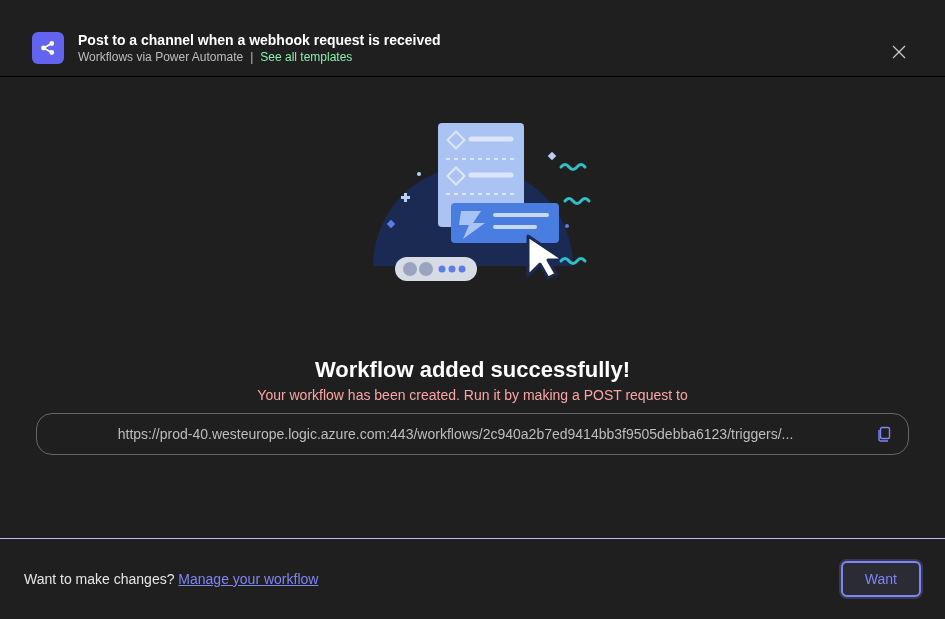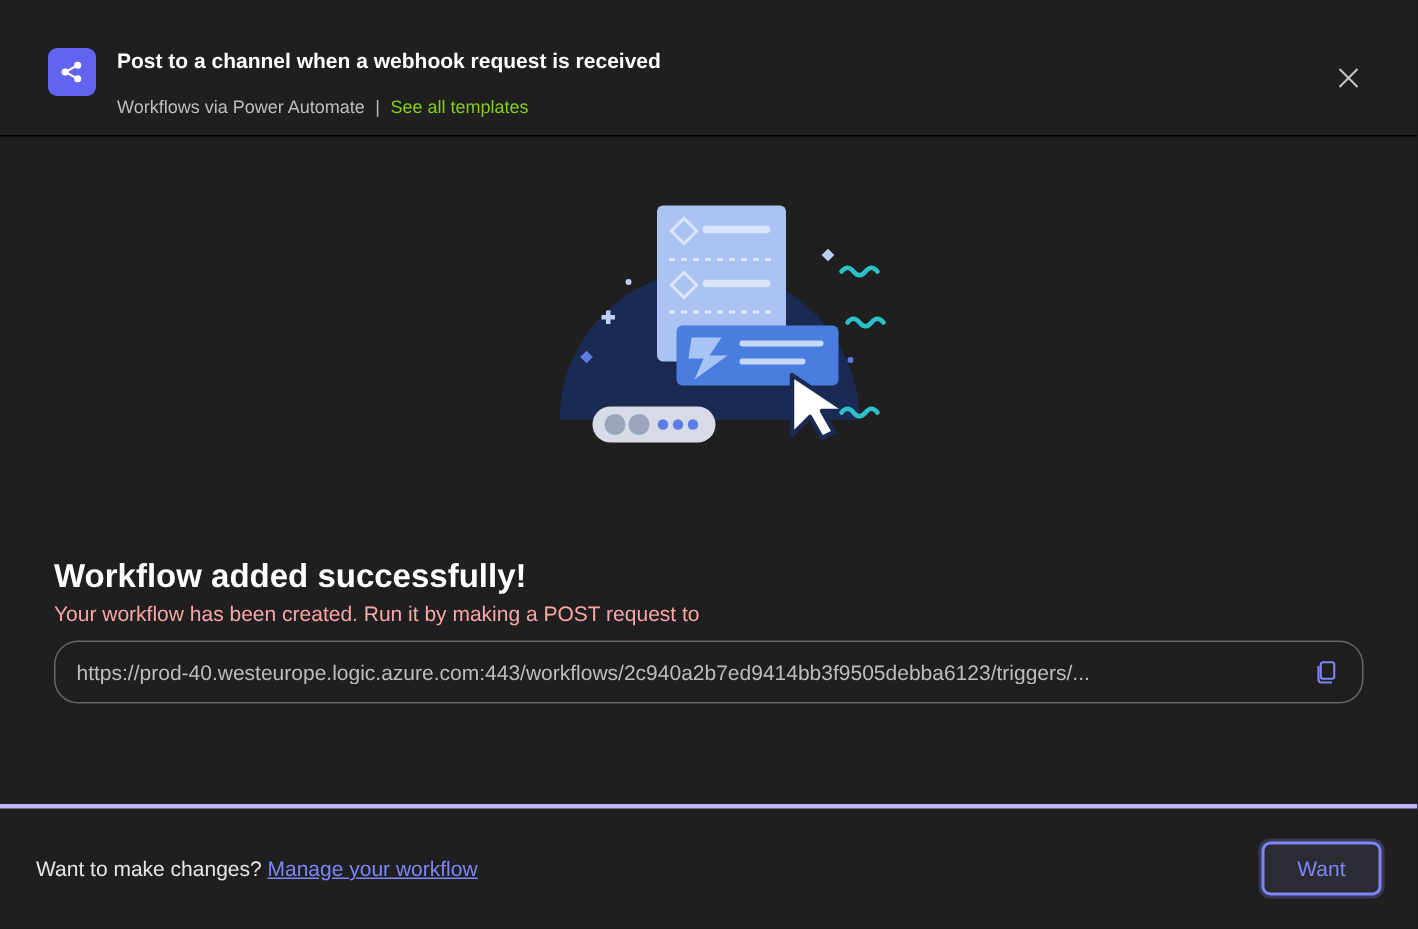--- a/index.html
+++ b/index.html
@@ -22,41 +22,42 @@
     position: relative;
   }
   .app-icon {
     width: 32px; height: 32px;
     background: #6264f0;
     border-radius: 6px;
     display:flex; align-items:center; justify-content:center;
     flex-shrink:0;
   }
   .app-icon svg { width:18px; height:18px; }
-  .header-text { display:flex; flex-direction:column; gap:16px; }
+  .header-text { display:flex; flex-direction:column; gap:2px; }
   .title-line { font-size:14px; font-weight:700; color:#fff; }
   .subtitle-line { font-size:12px; color:#bdbdbd; display:flex; align-items:center; gap:7px; }
   .divider { color:#bdbdbd; }
-  .see-all { color:#84cc16; text-decoration:none; font-size:12px; cursor:pointer; }
+  .see-all { color:#86efac; text-decoration:none; font-size:12px; cursor:pointer; }
   .close-btn {
     position:absolute; right:32px; top:38px;
     width:28px; height:28px;
     display:flex; align-items:center; justify-content:center;
     cursor:pointer; color:#c8c8c8;
     border-radius:4px;
   }
 
   .hr { border:none; border-top:1px solid #000; margin:0; }
 
   
   .body {
     flex:1;
     display:flex;
     flex-direction:column;
     padding: 28px 36px 20px 36px;
+    text-align: center;
   }
 
   .illus-wrap {
     display:flex; justify-content:center;
     margin-top: 6px;
     margin-bottom: 56px;
   }
 
   .success-title { font-size:22px; font-weight:700; margin-bottom:4px; }
   .success-sub { font-size:14px; color:#fca5a5; margin-bottom:10px; }
@@ -80,21 +81,21 @@
   }
   .copy-btn {
     width:28px; height:28px;
     display:flex; align-items:center; justify-content:center;
     cursor:pointer; color:#7f85f5;
     border-radius:4px;
   }
 
   
   .footer {
-    border-top:3px solid #c4b5fd;
+    border-top:1px solid #c4b5fd;
     display:flex;
     align-items:center;
     justify-content:space-between;
     padding: 22px 24px;
     background:#1f1f1f;
   }
   .footer-left { font-size:14px; color:#e6e6e6; }
   .manage-link { color:#7f85f5; text-decoration:underline; cursor:pointer; font-size:14px; }
   .done-btn {
     padding: 8px 22px;

